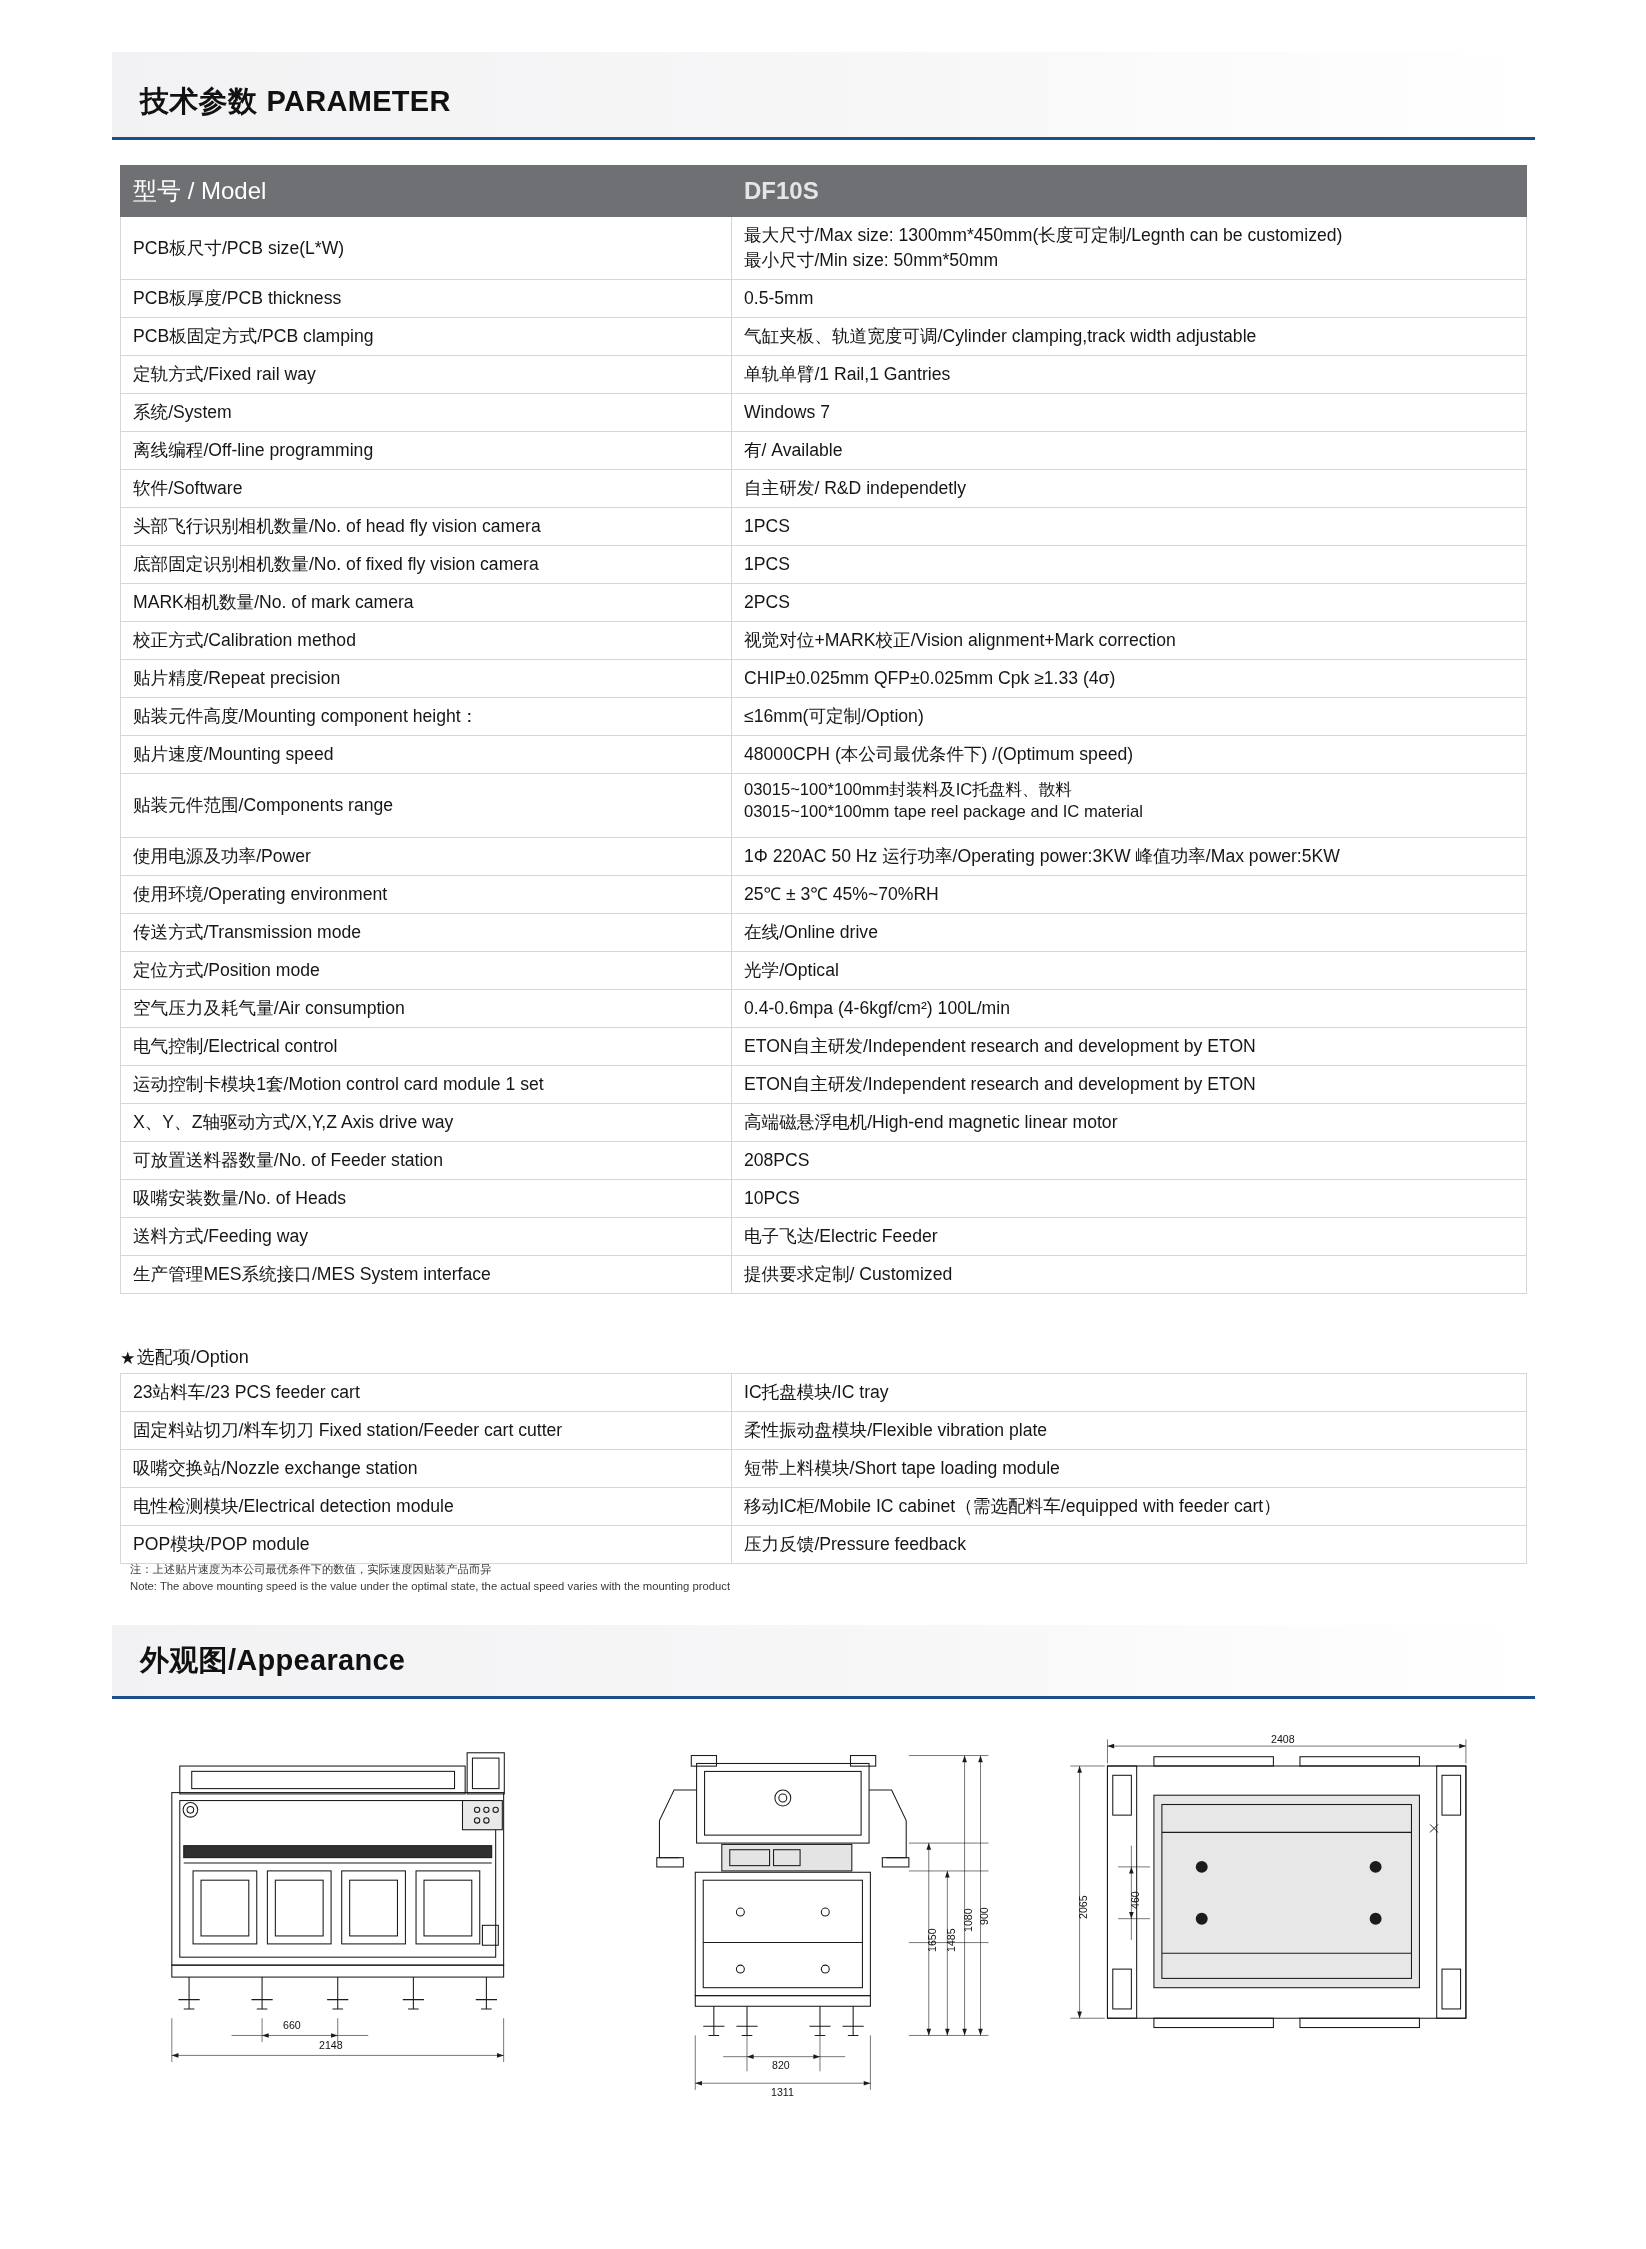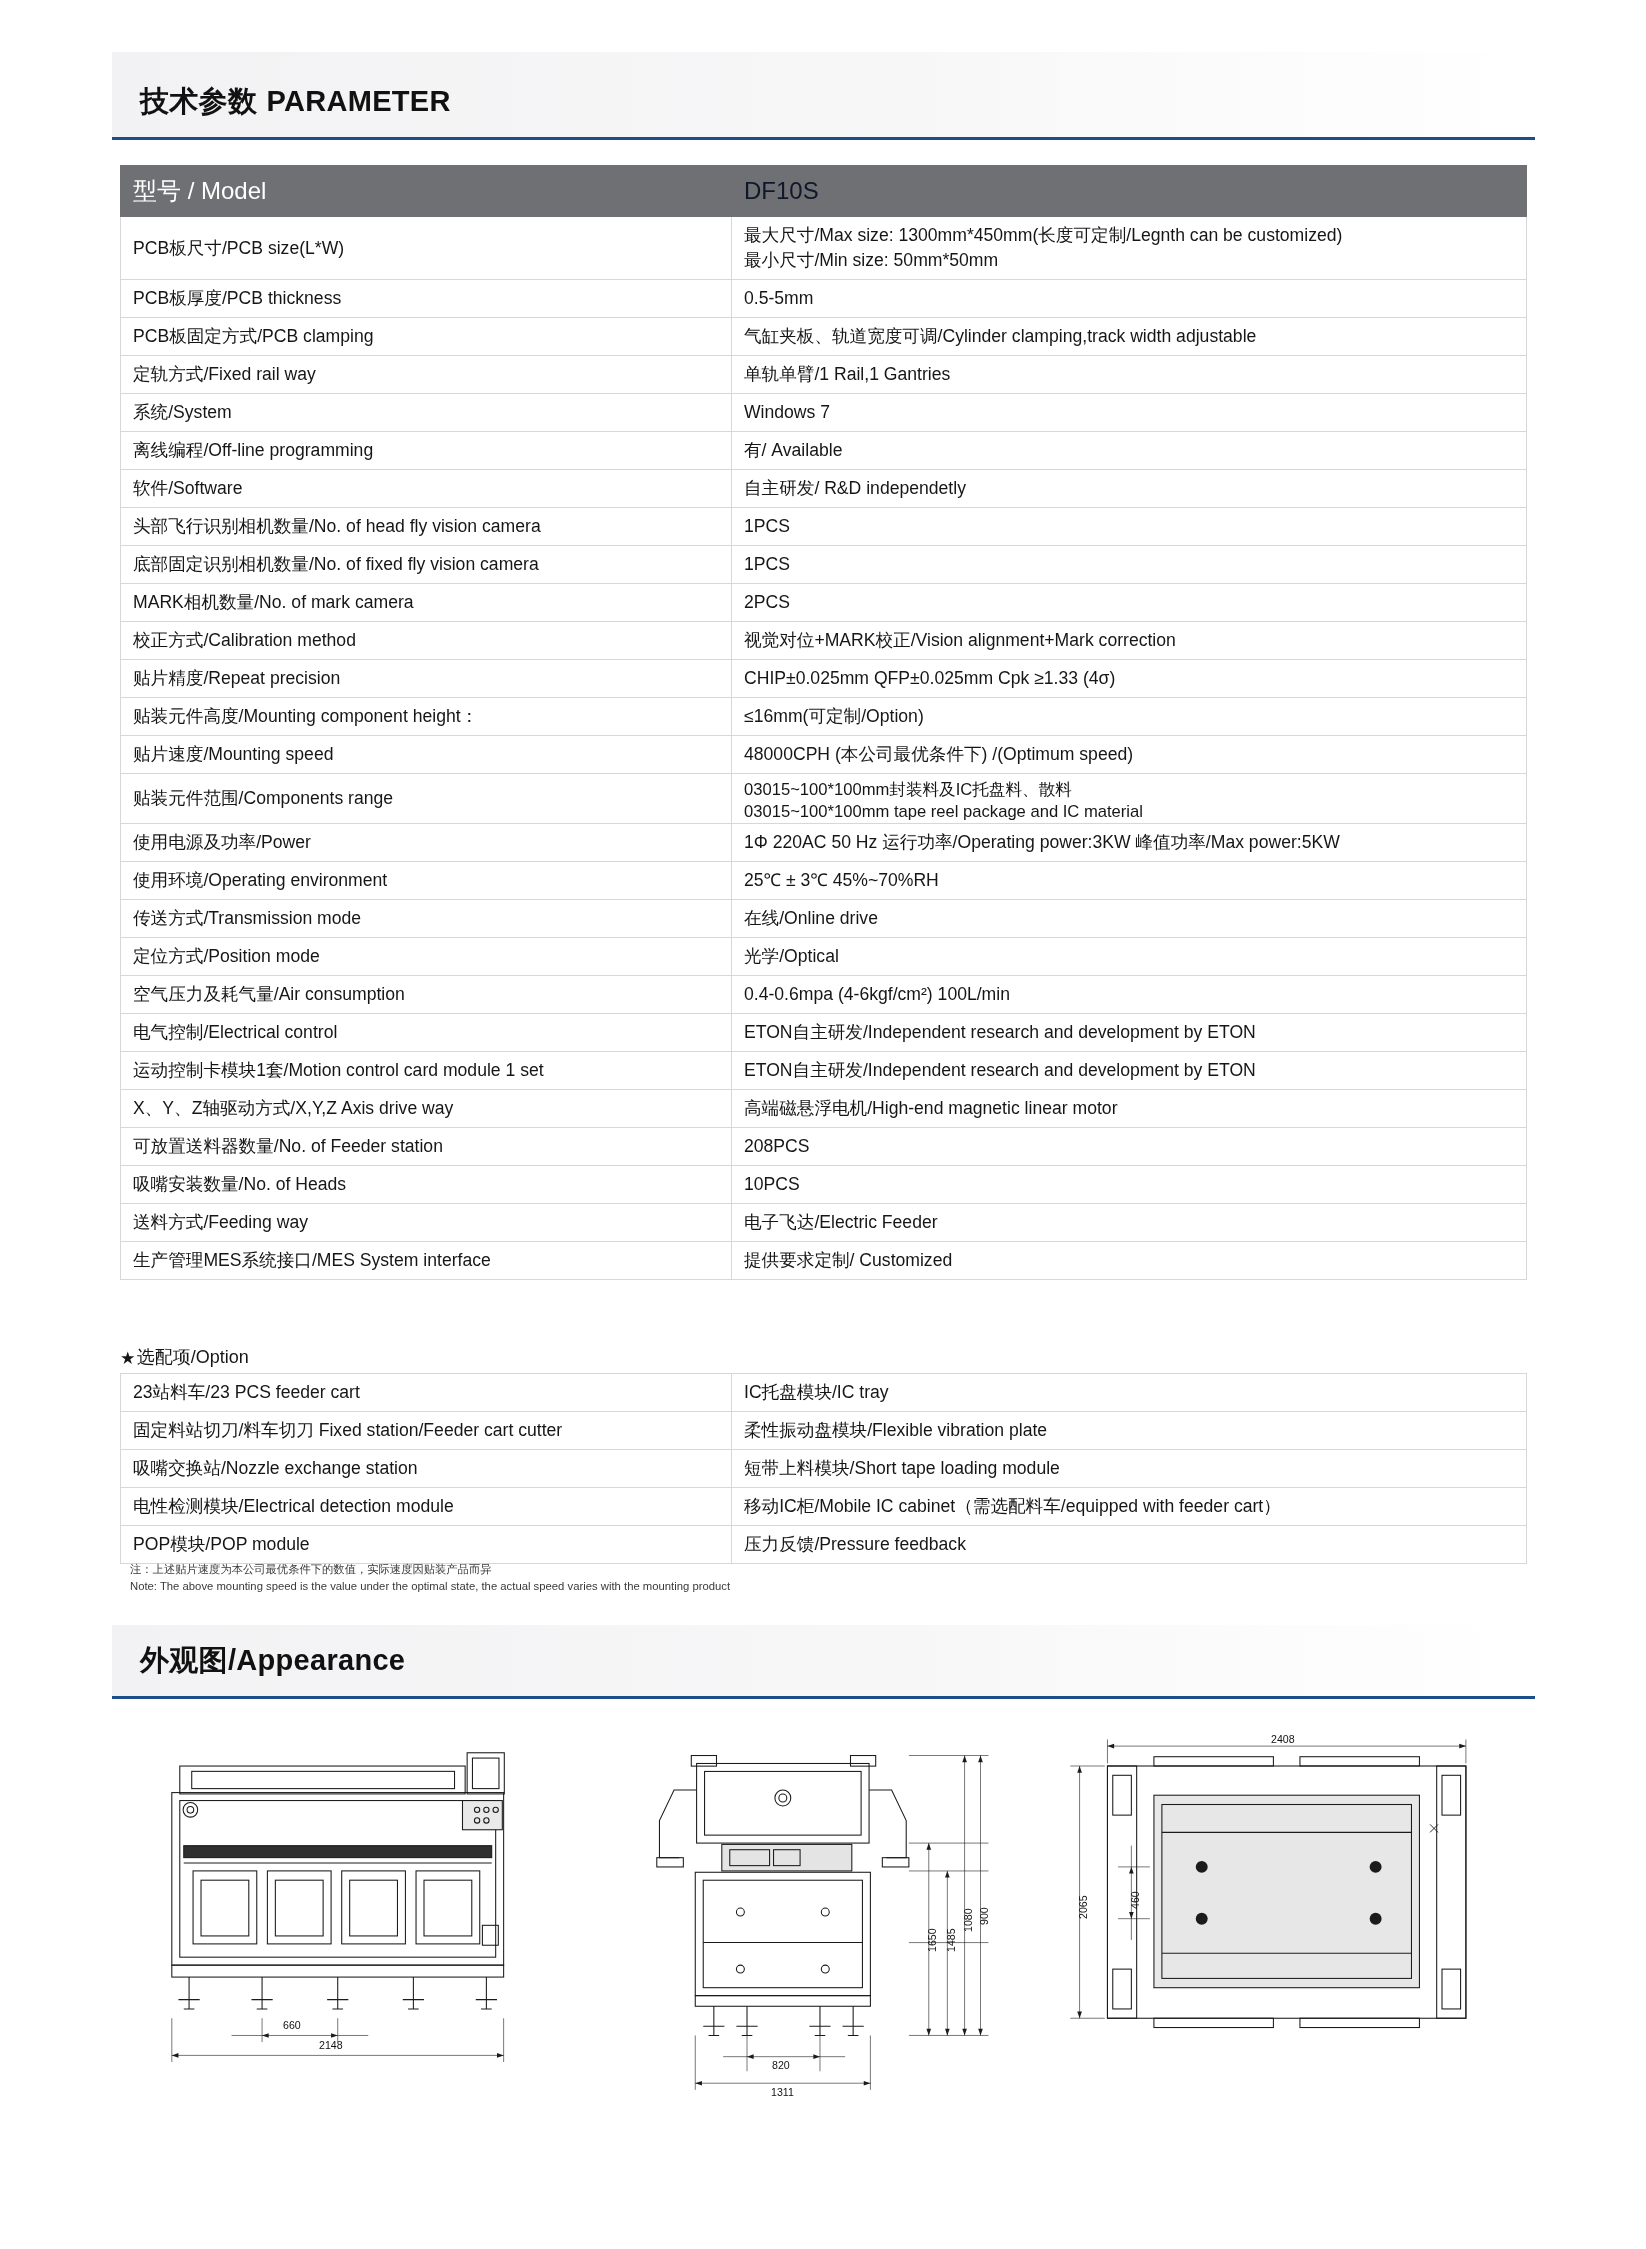--- a/index.html
+++ b/index.html
@@ -75,29 +75,29 @@
   }
   .spec-table thead th {
     background: #6f7073;
     color: #ffffff;
     font-size: 24px;
     border: 0.7px solid #6f7073;
     padding-top: 8px;
     padding-bottom: 8px;
   }
   .spec-table thead th.model-col {
-    color: #0f172a;
-    font-weight: normal;
+    color: #e5e5e5;
+    font-weight: bold;
   }
   .spec-table td .line2 { display: block; }
   .spec-table td.small-2line {
     font-size: 16.6px;
     line-height: 1.34;
     padding-top: 5.3px;
-    padding-bottom: 0;
+    padding-bottom: 14px;
   }
 
   
   .option-row {
     position: absolute;
     left: 120px;
     top: 1345px;
     font-size: 18px;
     color: #161616;
   }

